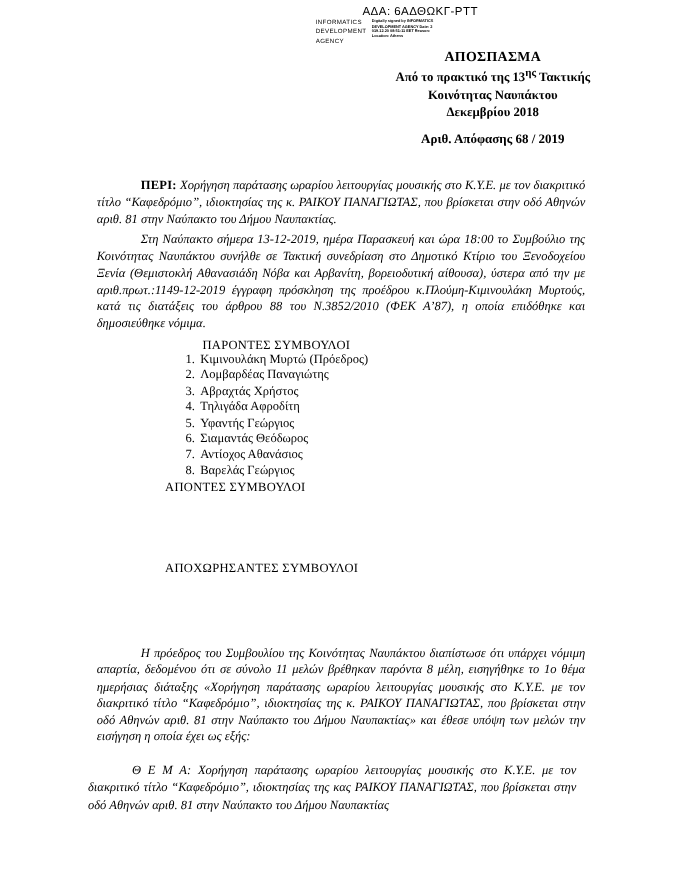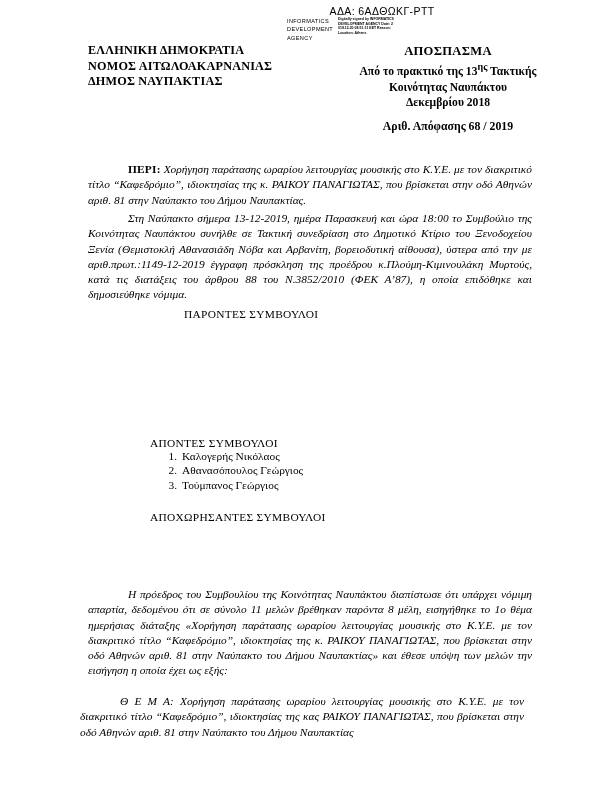--- a/index.html
+++ b/index.html
@@ -174,49 +174,51 @@
 
 <div class="page">
 
   <div class="ada-line">ΑΔΑ: 6ΑΔΘΩΚΓ-ΡΤΤ</div>
 
   <div class="esign">
     <div class="esign-org">INFORMATICS DEVELOPMENT AGENCY</div>
     <div class="esign-detail">Digitally signed by INFORMATICS DEVELOPMENT AGENCY Date: 2019.12.20 08:51:11 EET Reason: Location: Athens</div>
   </div>
 
-  <div class="hdr-left">ΕΛΛΗΝΙΚΗ ΔΗΜΟΚΡΑΤΙΑ
-ΝΟΜΟΣ ΑΙΤΩΛΟΑΚΑΡΝΑΝΙΑΣ
-ΔΗΜΟΣ  ΝΑΥΠΑΚΤΙΑΣ</div>
 
   <div class="hdr-right">
     <div class="apospasma">ΑΠΟΣΠΑΣΜΑ</div>
     <div><span>Από το πρακτικό της 13</span><sup>ης</sup><span> Τακτικής</span></div>
     <div>Κοινότητας Ναυπάκτου</div>
     <div>Δεκεμβρίου  2018</div>
   </div>
 
   <div class="decision-no">Αριθ. Απόφασης   68 / 2019</div>
 
   <div class="body-block" id="peri-para">
     <span class="indent"></span><span class="lead">ΠΕΡΙ:</span><span> Χορήγηση παράτασης ωραρίου λειτουργίας μουσικής στο Κ.Υ.Ε.  με τον διακριτικό τίτλο “Καφεδρόμιο”, ιδιοκτησίας της κ. ΡΑΙΚΟΥ ΠΑΝΑΓΙΩΤΑΣ, που βρίσκεται στην οδό Αθηνών αριθ. 81 στην Ναύπακτο του Δήμου Ναυπακτίας.</span>
   </div>
 
   <div class="body-block" id="intro-para">
     <span class="indent"></span><span>Στη Ναύπακτο σήμερα 13-12-2019, ημέρα Παρασκευή και ώρα 18:00 το Συμβούλιο της Κοινότητας Ναυπάκτου συνήλθε σε Τακτική συνεδρίαση στο Δημοτικό Κτίριο του Ξενοδοχείου Ξενία (Θεμιστοκλή Αθανασιάδη Νόβα και Αρβανίτη, βορειοδυτική αίθουσα), ύστερα από την με αριθ.πρωτ.:1149-12-2019 έγγραφη πρόσκληση της προέδρου κ.Πλούμη-Κιμινουλάκη Μυρτούς, κατά τις διατάξεις του άρθρου 88 του Ν.3852/2010 (ΦΕΚ Α’87), η οποία επιδόθηκε και δημοσιεύθηκε νόμιμα.</span>
   </div>
 
   <div class="list-title" id="present-title">ΠΑΡΟΝΤΕΣ ΣΥΜΒΟΥΛΟΙ</div>
+  <ol class="members" id="present-list">
+    <li>Κιμινουλάκη Μυρτώ (Πρόεδρος)</li>
+    <li>Λομβαρδέας Παναγιώτης</li>
+    <li>Αβραχτάς Χρήστος</li>
+    <li>Τηλιγάδα Αφροδίτη</li>
+    <li>Υφαντής Γεώργιος</li>
+    <li>Σιαμαντάς Θεόδωρος</li>
+    <li>Αντίοχος Αθανάσιος</li>
+    <li>Βαρελάς Γεώργιος</li>
+  </ol>
 
   <div class="list-title" id="absent-title">ΑΠΟΝΤΕΣ ΣΥΜΒΟΥΛΟΙ</div>
-  <ol class="members" id="absent-list">
-    <li>Καλογερής Νικόλαος</li>
-    <li>Αθανασόπουλος Γεώργιος</li>
-    <li>Τούμπανος Γεώργιος</li>
-  </ol>
 
   <div class="list-title" id="withdrawn-title">ΑΠΟΧΩΡΗΣΑΝΤΕΣ  ΣΥΜΒΟΥΛΟΙ</div>
 
 
   <div class="body-block" id="quorum-para">
     <span class="indent"></span><span>Η πρόεδρος του Συμβουλίου της Κοινότητας Ναυπάκτου διαπίστωσε ότι υπάρχει νόμιμη απαρτία, δεδομένου ότι σε σύνολο 11 μελών βρέθηκαν παρόντα 8 μέλη, εισηγήθηκε το 1ο θέμα ημερήσιας διάταξης «Χορήγηση παράτασης ωραρίου λειτουργίας μουσικής στο Κ.Υ.Ε.  με τον διακριτικό τίτλο “Καφεδρόμιο”, ιδιοκτησίας της κ. ΡΑΙΚΟΥ ΠΑΝΑΓΙΩΤΑΣ, που βρίσκεται στην οδό Αθηνών αριθ. 81 στην Ναύπακτο του Δήμου Ναυπακτίας» και έθεσε υπόψη των μελών την  εισήγηση η οποία έχει ως εξής:</span>
   </div>
 
   <div class="theme-para">
     <span class="indent"></span><span>Θ Ε Μ Α: Χορήγηση παράτασης ωραρίου λειτουργίας μουσικής στο Κ.Υ.Ε.  με τον διακριτικό τίτλο “Καφεδρόμιο”, ιδιοκτησίας της κας ΡΑΙΚΟΥ ΠΑΝΑΓΙΩΤΑΣ, που βρίσκεται στην οδό Αθηνών αριθ. 81 στην Ναύπακτο του Δήμου Ναυπακτίας</span>

